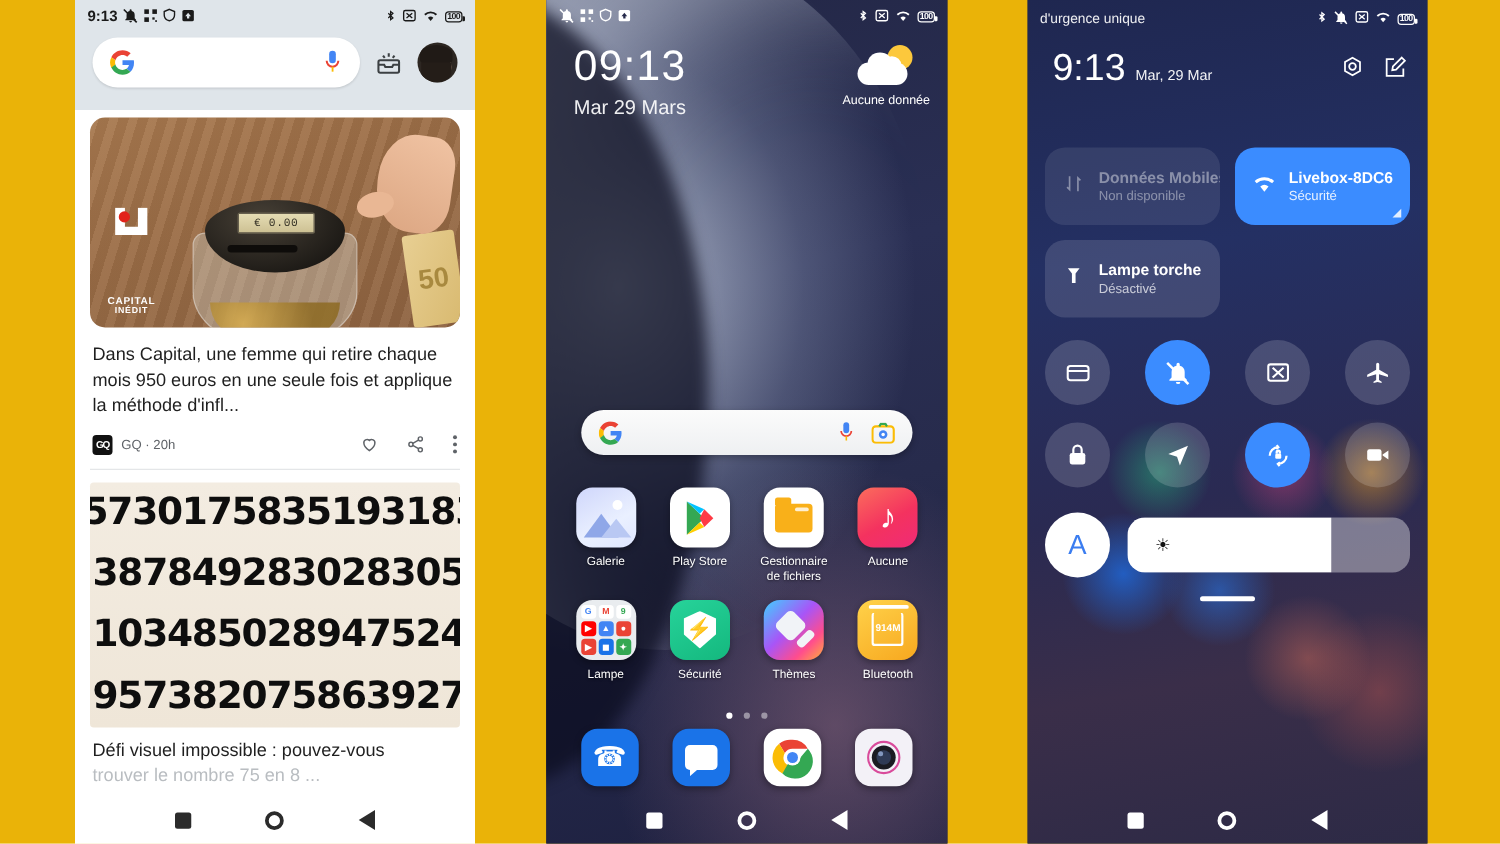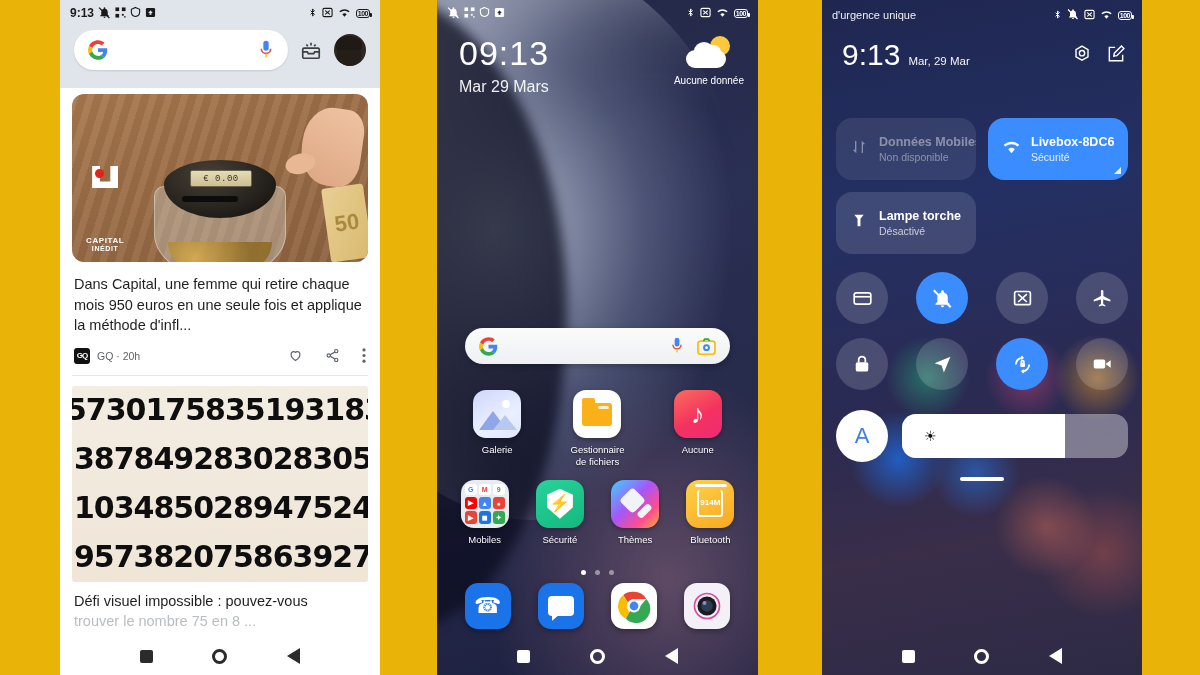--- a/index.html
+++ b/index.html
@@ -525,20 +525,32 @@
       <div class="approw">
         <div class="app">
           <div class="ic ic-galerie">
             <div class="sn"></div>
             <div class="mtn"></div>
             <div class="mtn2"></div>
           </div>
           <div class="nm">Galerie</div>
         </div>
         <div class="app">
+          <div class="ic ic-play">
+            <svg width="27" height="29" viewBox="0 0 24 26">
+              <path d="M3 1l12.5 12L3 25z" fill="#34A853"></path>
+              <path d="M3 1l12.5 12L3 25z" fill="none"></path>
+              <path d="M3 1l9.2 8.8 3.3-3.2z" fill="#00C3FF"></path>
+              <path d="M3 25l9.2-8.8 3.3 3.2z" fill="#FFCE00"></path>
+              <path d="M15.5 6.6L22 13l-6.5 6.4L12.2 13z" fill="#FF3A44"></path>
+            </svg>
+          </div>
+          <div class="nm">Play Store</div>
+        </div>
+        <div class="app">
           <div class="ic ic-files">
             <div class="fld"></div>
           </div>
           <div class="nm">Gestionnaire de fichiers</div>
         </div>
         <div class="app">
           <div class="ic ic-musique">
             <div class="note">♪</div>
           </div>
           <div class="nm">Aucune</div>
@@ -551,21 +563,21 @@
             <i style="color:#4285F4">G</i>
             <i style="color:#EA4335">M</i>
             <i style="color:#34A853">9</i>
             <i style="background:#FF0000">▶</i>
             <i style="background:#4285F4">▲</i>
             <i style="background:#EA4335">●</i>
             <i style="background:#EA4335">▶</i>
             <i style="background:#1a73e8">◼</i>
             <i style="background:#34A853">✦</i>
           </div>
-          <div class="nm">Mobiles</div>
+          <div class="nm">Lampe</div>
         </div>
         <div class="app">
           <div class="ic ic-secu">
             <div class="shield">
               <span class="bolt">⚡</span>
             </div>
           </div>
           <div class="nm">Sécurité</div>
         </div>
         <div class="app">

